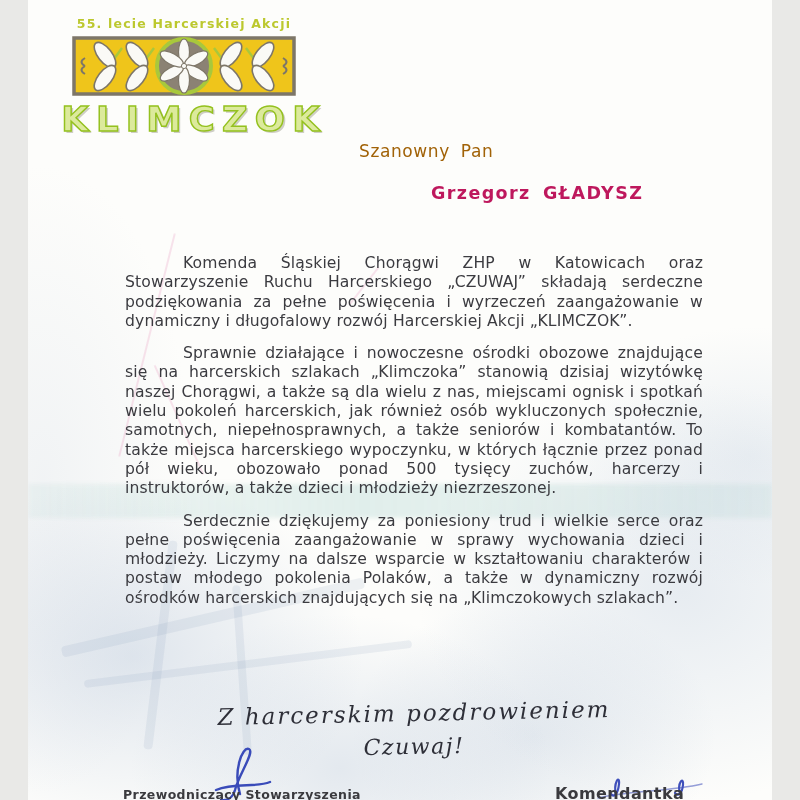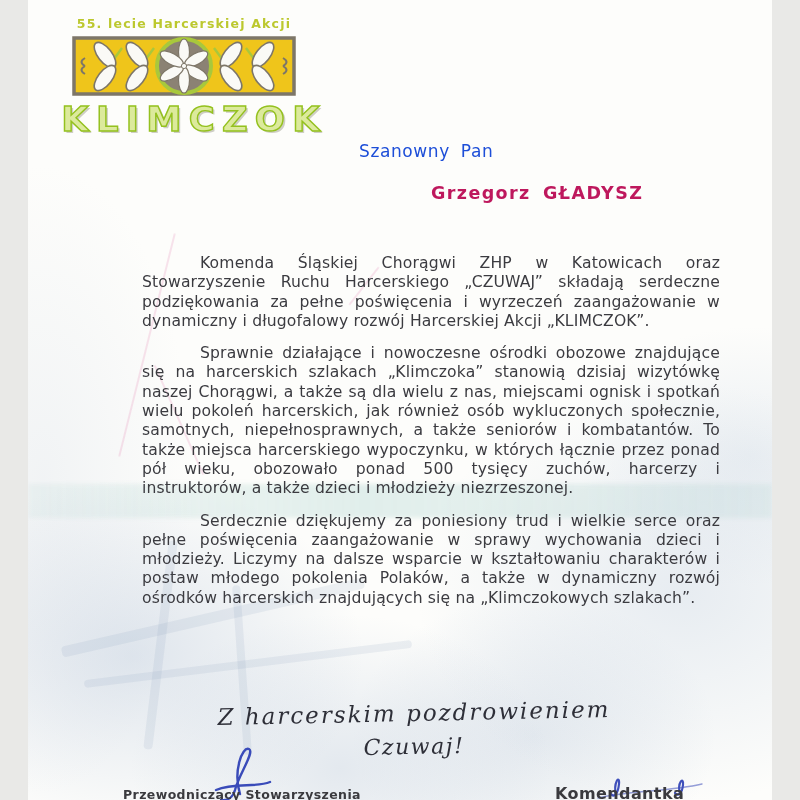--- a/index.html
+++ b/index.html
@@ -41,23 +41,23 @@
     color:#bcc82e;margin-bottom:5px;white-space:nowrap;
   }
   .logo-band{display:block;margin:0 auto;}
   .logo-wordmark{
     margin-top:3px;text-align:center;font-size:34px;font-weight:bold;
     letter-spacing:7px;color:#dcea9c;-webkit-text-stroke:1.4px #94c11f;
     text-shadow:2px 2px 0 rgba(135,135,115,.40);
     white-space:nowrap;transform:scaleX(1.04);
   }
   
-  .salutation{position:absolute;left:331px;top:141px;font-size:17px;letter-spacing:.6px;word-spacing:5px;color:#1d4ed8;}
+  .salutation{position:absolute;left:331px;top:141px;font-size:17px;letter-spacing:.6px;word-spacing:5px;color:#a16207;}
   .recipient{position:absolute;left:403px;top:183px;font-size:17.5px;font-weight:bold;letter-spacing:1.4px;word-spacing:5px;color:#be185d;}
-  .bodytext{position:absolute;left:114px;top:254px;width:578px;}
+  .bodytext{position:absolute;left:97px;top:254px;width:578px;}
   .bodytext p{
     margin:0 0 13px 0;font-size:15.6px;line-height:19.3px;
     text-align:justify;text-indent:58px;letter-spacing:.15px;color:#3b3b40;
   }
   
   .closing{position:absolute;left:97px;top:700px;width:578px;text-align:center;color:#2e2f38;}
   .closing-line1{
     font-family:"DejaVu Serif","Liberation Serif",serif;font-style:italic;
     font-size:23px;letter-spacing:2px;transform:rotate(-1.2deg);
   }

